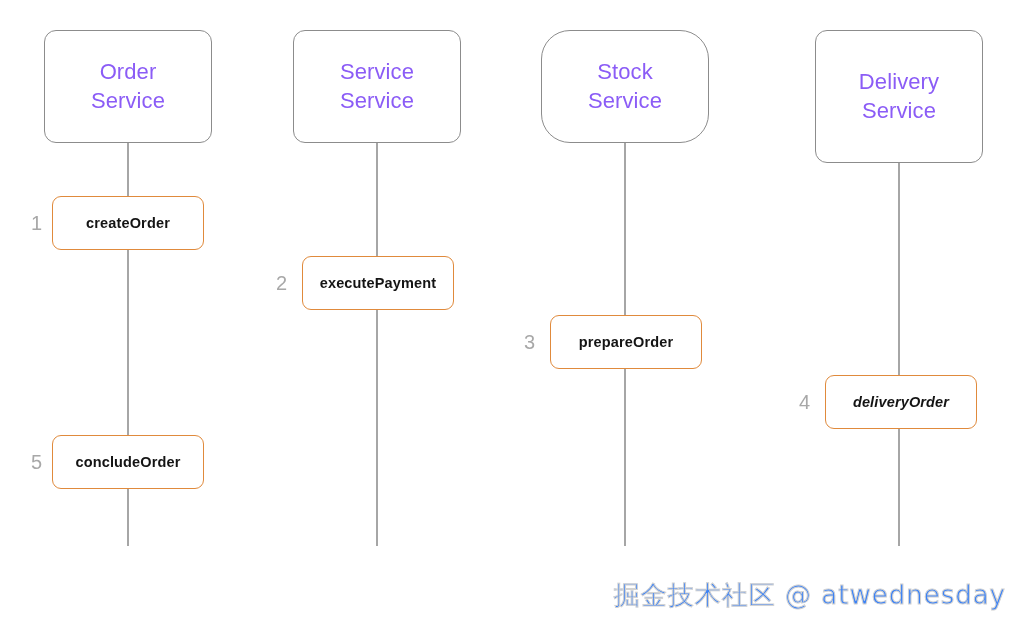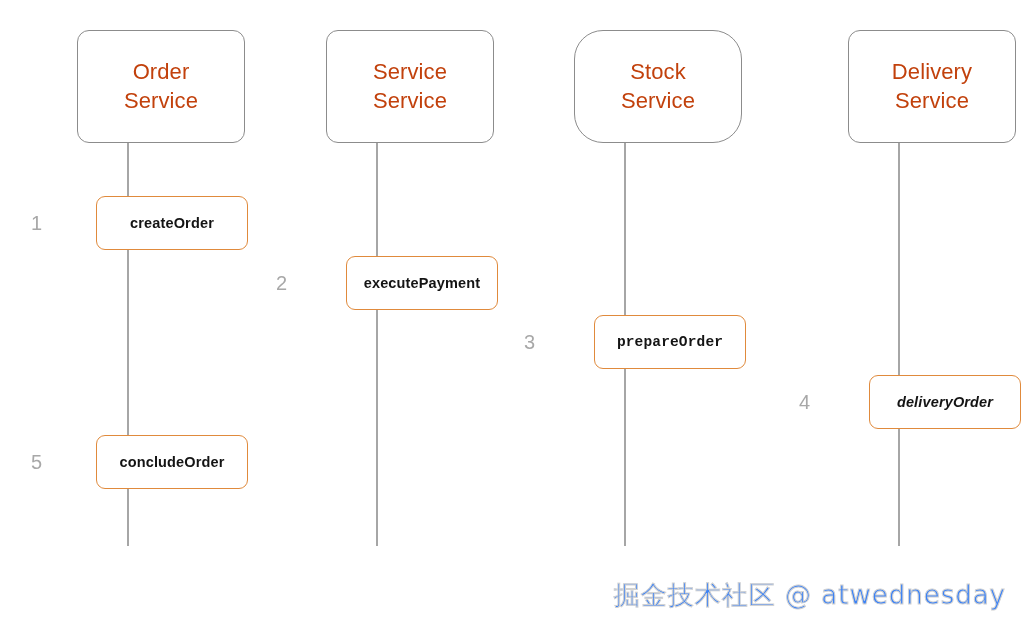--- a/index.html
+++ b/index.html
@@ -27,46 +27,44 @@
   .participant {
     position: absolute;
     box-sizing: border-box;
     background: #ffffff;
     border: 1.6px solid #8c8c8c;
     border-radius: 12px;
     display: flex;
     flex-direction: column;
     align-items: center;
     justify-content: center;
-    color: #c2410c;
+    color: #8b5cf6;
     font-size: 22px;
     line-height: 1.28;
     letter-spacing: 0.1px;
     z-index: 3;
-    margin-left: 33px;
   }
   .participant .pline { display: block; white-space: nowrap; }
 
   
   .activation {
     position: absolute;
     box-sizing: border-box;
     background: #ffffff;
     border: 1.8px solid #e08a3c;
     border-radius: 9px;
     display: flex;
     align-items: center;
     justify-content: center;
     color: #141414;
     font-size: 14.5px;
     font-weight: 600;
     letter-spacing: 0.15px;
     white-space: nowrap;
     z-index: 4;
-    margin-left: 44px;
   }
 
   
   .step-num {
     position: absolute;
     color: #a8a8a8;
     font-size: 20px;
     line-height: 1;
     z-index: 4;
     user-select: none;
@@ -103,32 +101,32 @@
         <span class="pline">Service</span>
       </div>
       <div class="participant" style="left: 293px; top: 30px; width: 168px; height: 113px; border-color: rgb(140, 140, 140);">
         <span class="pline">Service</span>
         <span class="pline">Service</span>
       </div>
       <div class="participant" style="left: 541px; top: 30px; width: 168px; height: 113px; border-color: rgb(140, 140, 140); border-radius: 29px;">
         <span class="pline">Stock</span>
         <span class="pline">Service</span>
       </div>
-      <div class="participant" style="left: 815px; top: 30px; width: 168px; height: 113px; border-color: rgb(140, 140, 140);">
+      <div class="participant" style="left: 815px; top: 30px; width: 168px; height: 133px; border-color: rgb(140, 140, 140);">
         <span class="pline">Delivery</span>
         <span class="pline">Service</span>
       </div>
     </div>
   <div id="steps-layer">
       <div class="step-num" style="left: 31px; top: 213px; color: rgb(168, 168, 168);">1</div>
       <div class="activation" style="left: 52px; top: 196px; width: 152px; height: 54px; border-color: rgb(224, 138, 60);">createOrder</div>
       <div class="step-num" style="left: 276px; top: 273px; color: rgb(168, 168, 168);">2</div>
       <div class="activation" style="left: 302px; top: 256px; width: 152px; height: 54px; border-color: rgb(224, 138, 60);">executePayment</div>
       <div class="step-num" style="left: 524px; top: 332px; color: rgb(168, 168, 168);">3</div>
-      <div class="activation" style="left: 550px; top: 315px; width: 152px; height: 54px; border-color: rgb(224, 138, 60); font-family: Liberation Mono, monospace;">prepareOrder</div>
+      <div class="activation" style="left: 550px; top: 315px; width: 152px; height: 54px; border-color: rgb(224, 138, 60);">prepareOrder</div>
       <div class="step-num" style="left: 799px; top: 392px; color: rgb(168, 168, 168);">4</div>
       <div class="activation" style="left: 825px; top: 375px; width: 152px; height: 54px; border-color: rgb(224, 138, 60); font-style: italic;">deliveryOrder</div>
       <div class="step-num" style="left: 31px; top: 452px; color: rgb(168, 168, 168);">5</div>
       <div class="activation" style="left: 52px; top: 435px; width: 152px; height: 54px; border-color: rgb(224, 138, 60);">concludeOrder</div>
     </div>
 
   <div class="watermark">掘金技术社区 @ atwednesday</div>
 </div>
 
 </body></html>

